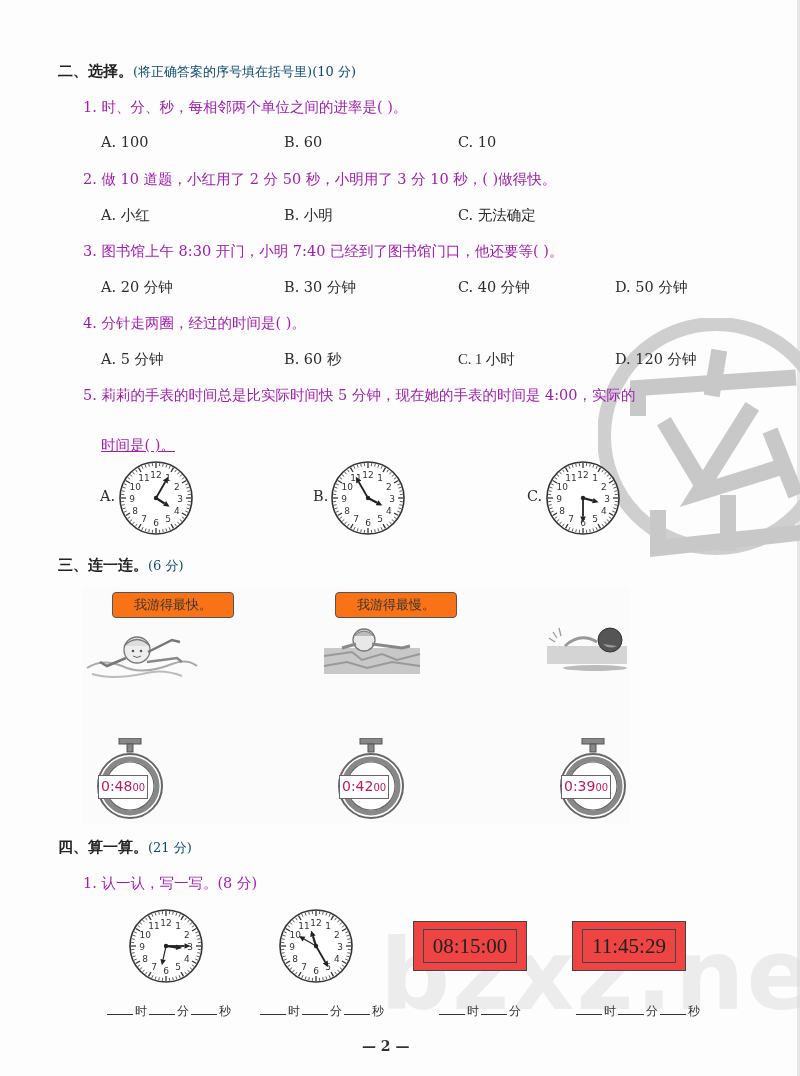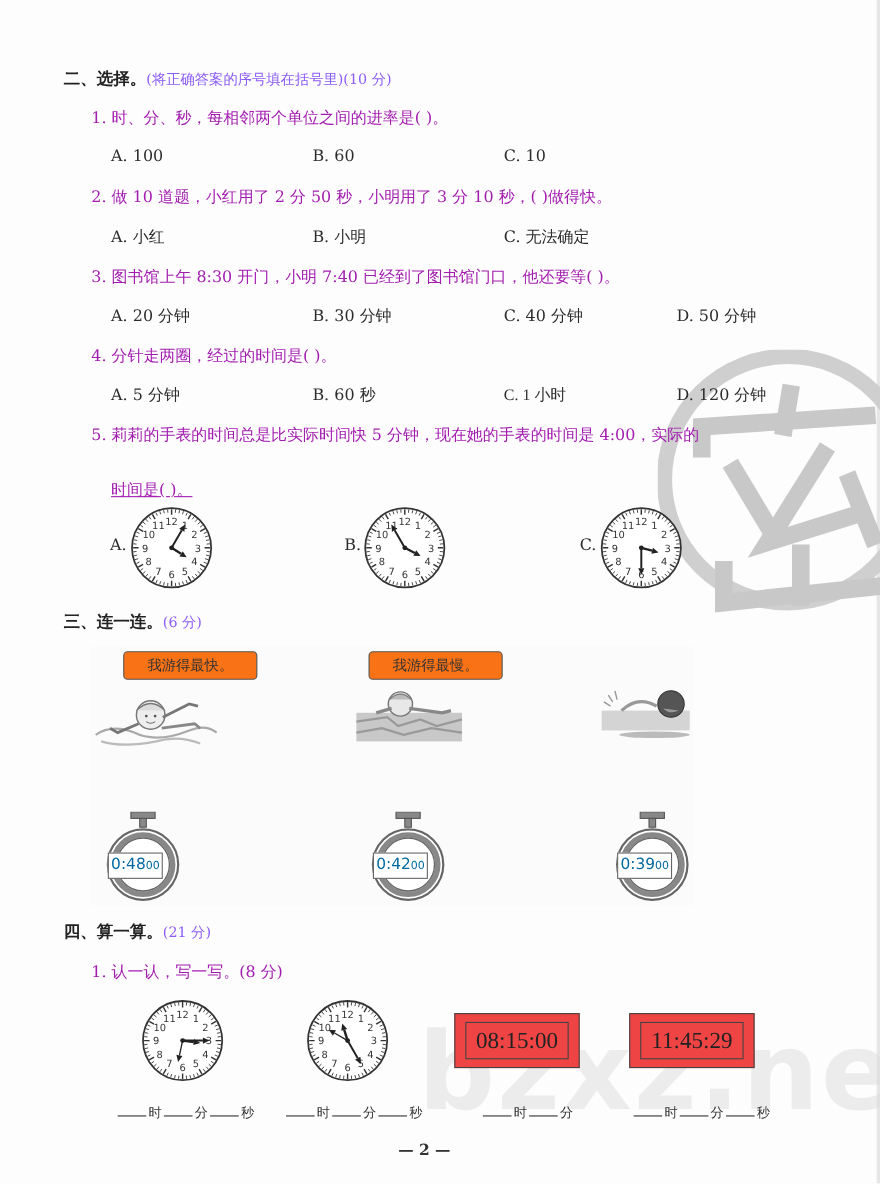--- a/index.html
+++ b/index.html
@@ -4,31 +4,31 @@
 <style>
   html, body { margin:0; padding:0; }
   body {
     width:800px; height:1076px; position:relative; overflow:hidden;
     background:#fdfdfd;
     font-family:"DejaVu Serif","Liberation Serif",serif;
     color:#2a2a2a;
   }
   .abs { position:absolute; }
   .section-title { font-family:"DejaVu Sans","Liberation Sans",sans-serif; font-weight:bold; font-size:15px; color:#222; white-space:nowrap; }
-  .section-title .note { font-family:"DejaVu Serif","Liberation Serif",serif; font-weight:normal; font-size:13px; color:#8b5cf6; }
+  .section-title .note { font-family:"DejaVu Serif","Liberation Serif",serif; font-weight:normal; font-size:13px; color:#0c4a6e; }
   .q { font-size:14.5px; white-space:nowrap; color:#a21caf; }
   .opt { font-size:14.5px; white-space:nowrap; color:#2c2c2c; }
   .clock-label { font-size:14.5px; color:#2c2c2c; }
   .bubble {
     position:absolute; border:1.5px solid #555; border-radius:4px; background:#f97316;
     font-size:13px; padding:3px 21px; white-space:nowrap; color:#333;
   }
   .stopwatch-display {
     position:absolute; font-family:"DejaVu Sans","Liberation Sans",sans-serif;
-    font-size:14px; color:#0369a1; border:1.5px solid #666; background:#fff;
+    font-size:14px; color:#be185d; border:1.5px solid #666; background:#fff;
     padding:0 2px; line-height:20px;
   }
   .stopwatch-display small { font-size:10px; }
   .digital-outer { position:absolute; border:1.5px solid #444; background:#ef4444; }
   .digital-inner { position:absolute; border:1.5px solid #444; left:9px; top:7px; right:9px; bottom:7px;
     display:flex; align-items:center; justify-content:center;
     font-family:"Liberation Serif","DejaVu Serif",serif; font-size:21px; color:#222; }
   .blank-row { font-size:12px; white-space:nowrap; color:#333; }
   .blank { display:inline-block; width:26px; border-bottom:1px solid #333; margin:0 2px; height:12px; vertical-align:baseline; }
   .page-num { font-size:14px; font-weight:bold; color:#333; }

